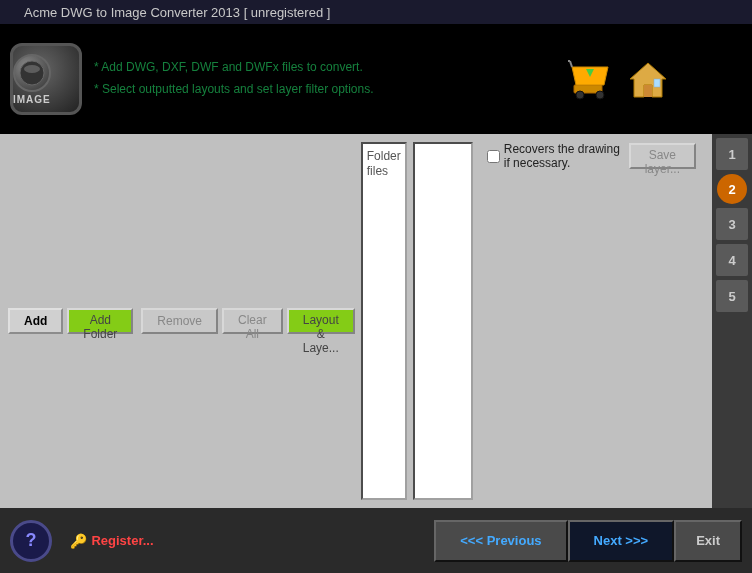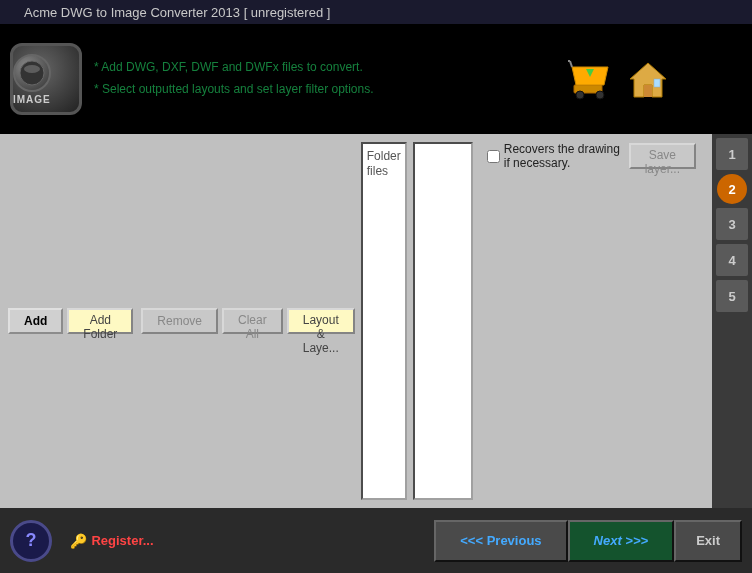--- a/index.html
+++ b/index.html
@@ -129,21 +129,21 @@
       border: 2px outset #e0e0e0;
       padding: 3px 14px;
       font-size: 12px;
       cursor: pointer;
       height: 26px;
       font-weight: bold;
       color: #000;
     }
 
     .btn-secondary {
-      background: #fef9c3;
+      background: #84cc16;
       border: 2px outset #d8d8d8;
       padding: 3px 14px;
       font-size: 12px;
       cursor: pointer;
       height: 26px;
       color: #444;
     }
 
     .btn-disabled {
       background: #c8c8c8;
@@ -295,29 +295,28 @@
       border: 2px outset #666;
       color: #44aaff;
       font-size: 13px;
       font-weight: bold;
       padding: 8px 24px;
       cursor: pointer;
       height: 42px;
     }
 
     .btn-next {
-      background: #14532d;
+      background: #0f172a;
       border: 2px outset #666;
       color: #44aaff;
       font-size: 13px;
       font-weight: bold;
       padding: 8px 24px;
       cursor: pointer;
       height: 42px;
-      font-style: italic;
     }
 
     .btn-exit {
       background: #4a4a4a;
       border: 2px outset #666;
       color: #cccccc;
       font-size: 13px;
       font-weight: bold;
       padding: 8px 20px;
       cursor: pointer;

